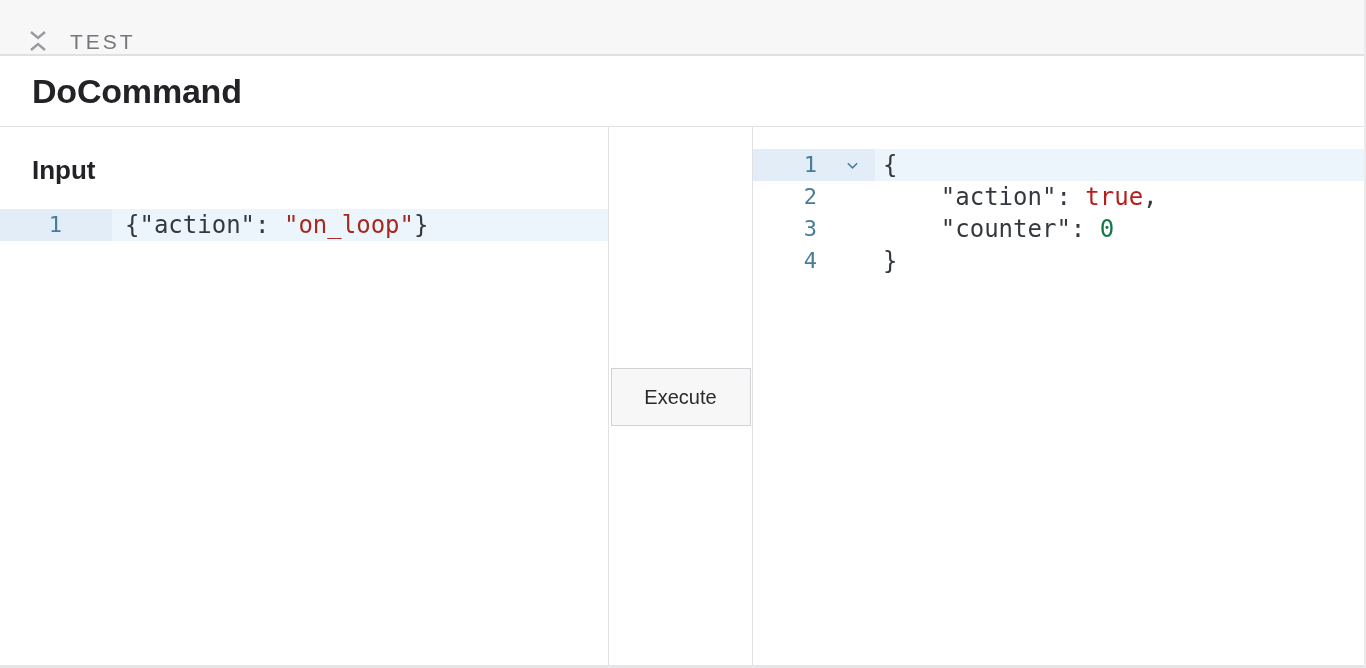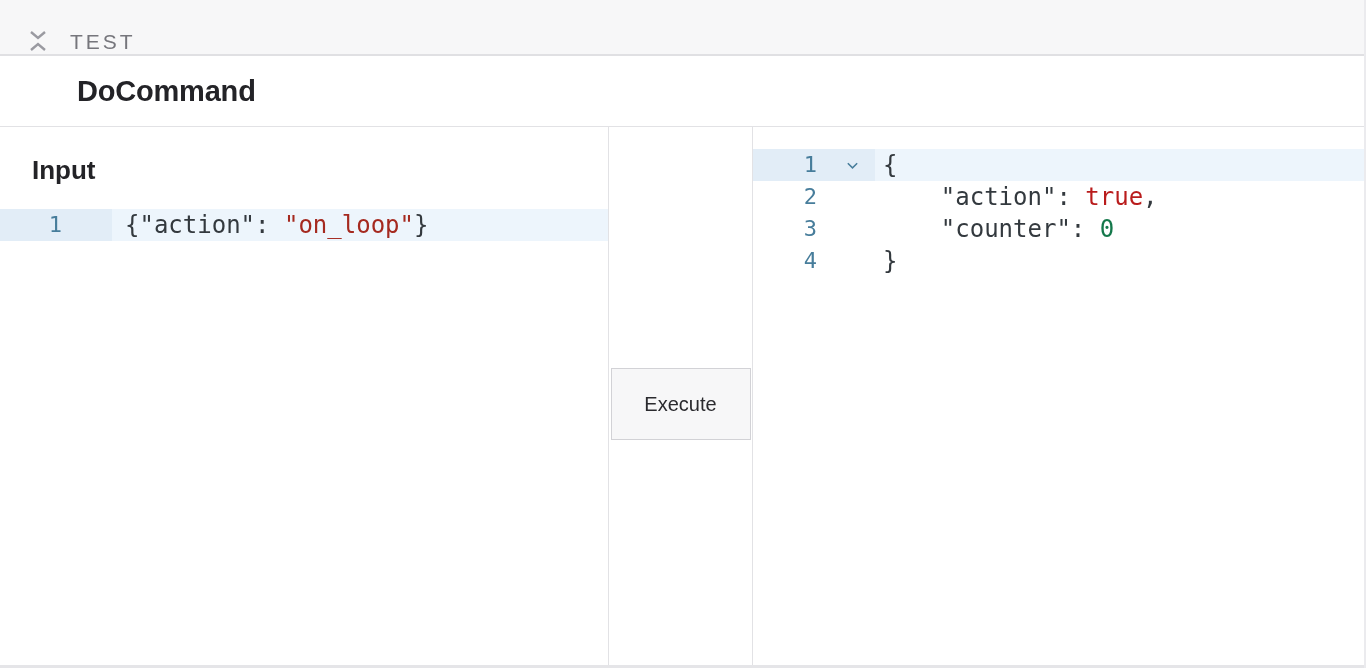--- a/index.html
+++ b/index.html
@@ -40,25 +40,24 @@
   .titlebar {
     height: 71px;
     flex: 0 0 71px;
     background: #ffffff;
     border-bottom: 1px solid #e2e2e5;
     display: flex;
     align-items: center;
     padding-left: 32px;
   }
   .titlebar h1 {
-    font-size: 29px;
+    font-size: 34px;
     font-weight: 700;
     color: #232327;
     letter-spacing: -0.2px;
-    margin-left: 45px;
   }
 
   
   .panels {
     flex: 1 1 auto;
     display: flex;
     border-bottom: 3px solid #e5e5e8;
     min-height: 0;
     justify-content: center;
   }
@@ -73,21 +72,21 @@
     color: #232327;
     padding: 26px 0 0 32px;
     line-height: 34px;
   }
 
   
   .execute-btn {
     display: block;
     margin: 241px auto 0 auto;
     width: 140px;
-    height: 72px;
+    height: 58px;
     background: #f7f7f8;
     border: 1px solid #d2d2d6;
     font-family: "Liberation Sans", sans-serif;
     font-size: 20px;
     color: #2a2a2e;
     cursor: pointer;
   }
 
   
   .editor {

